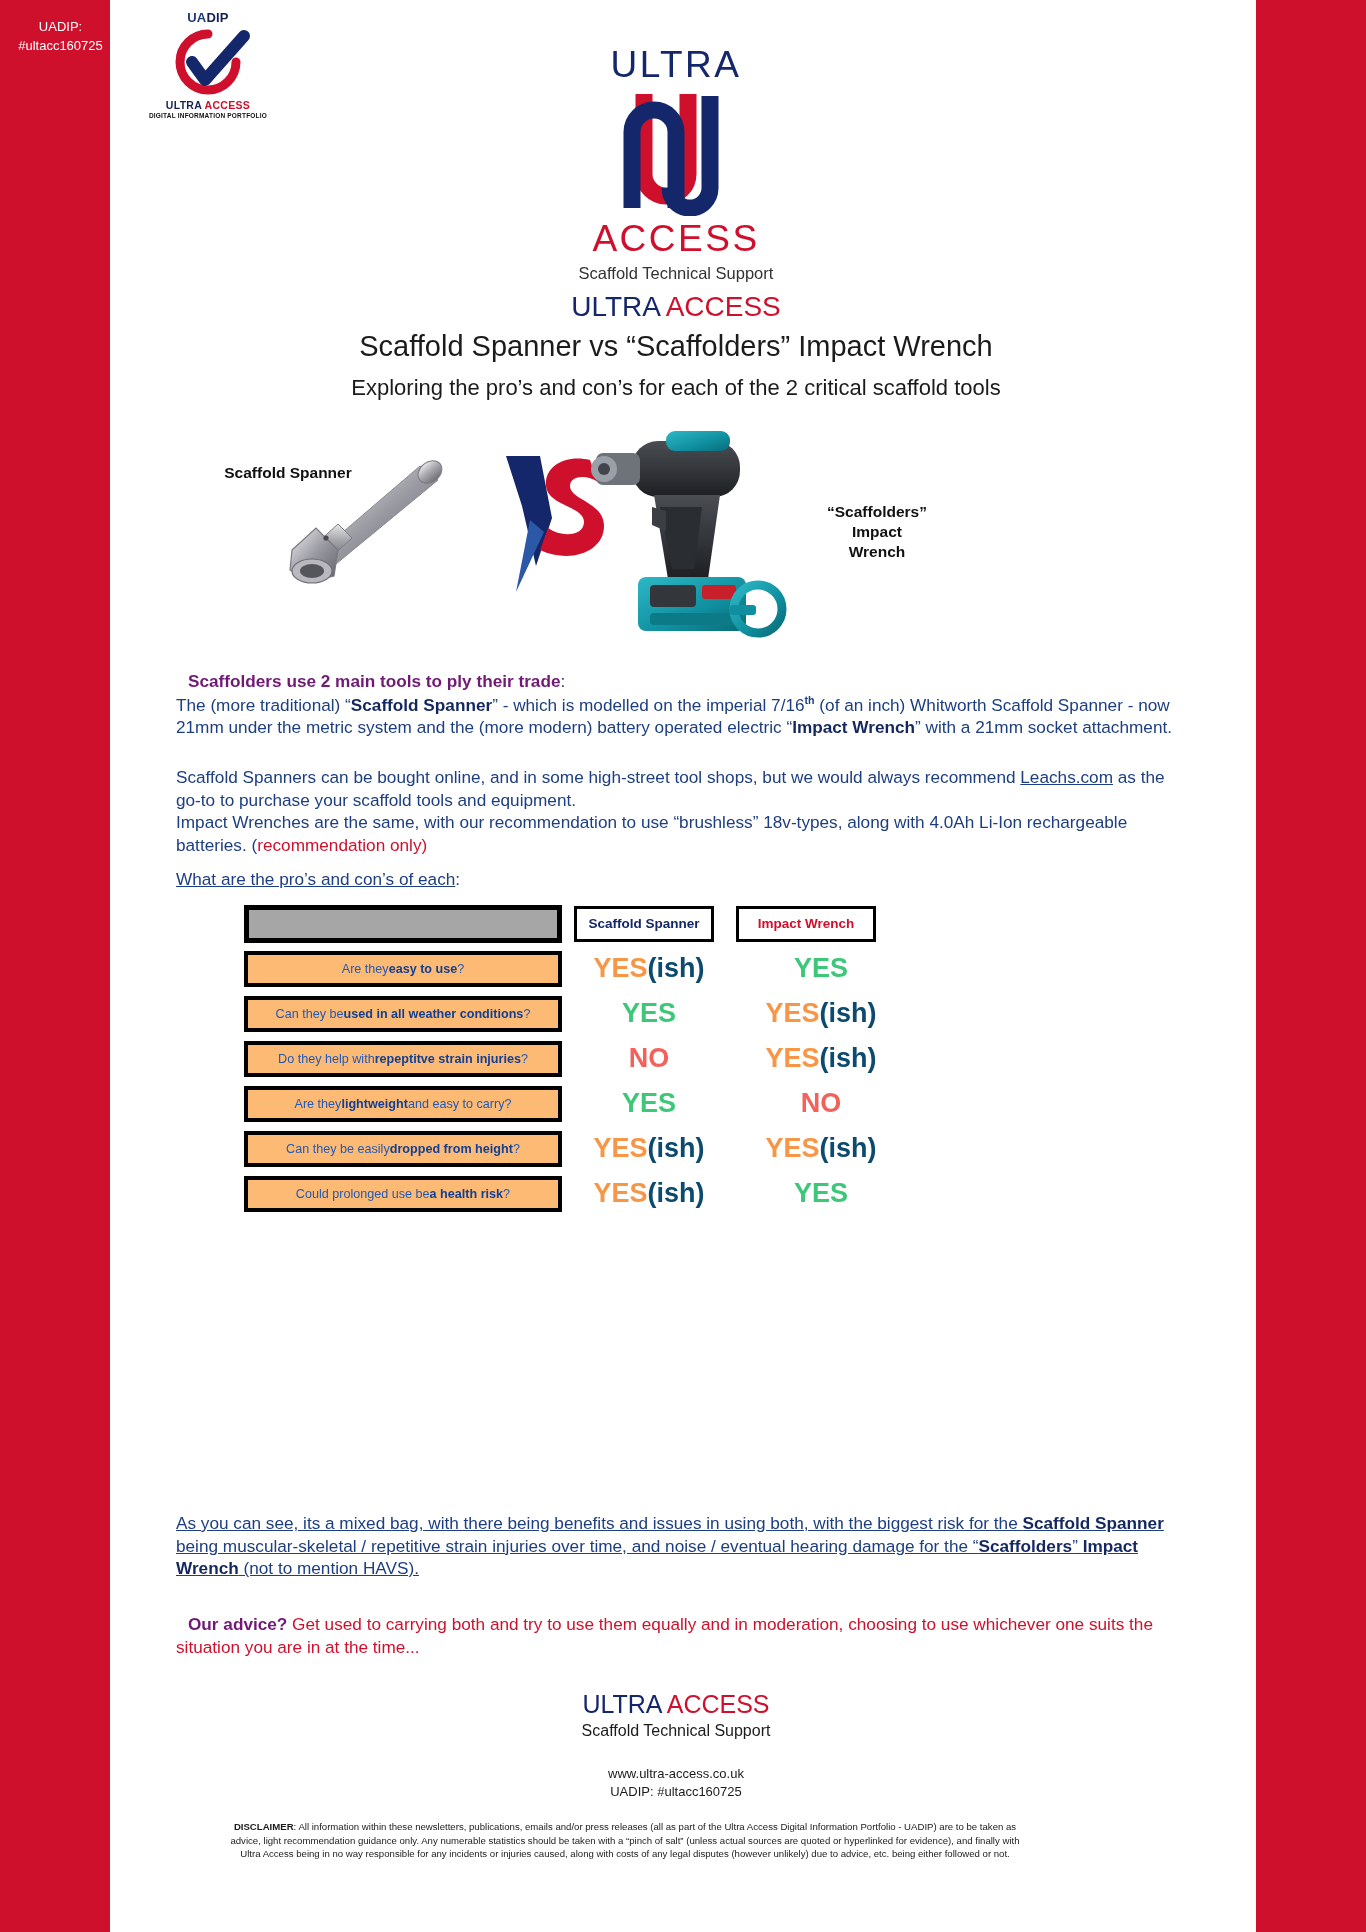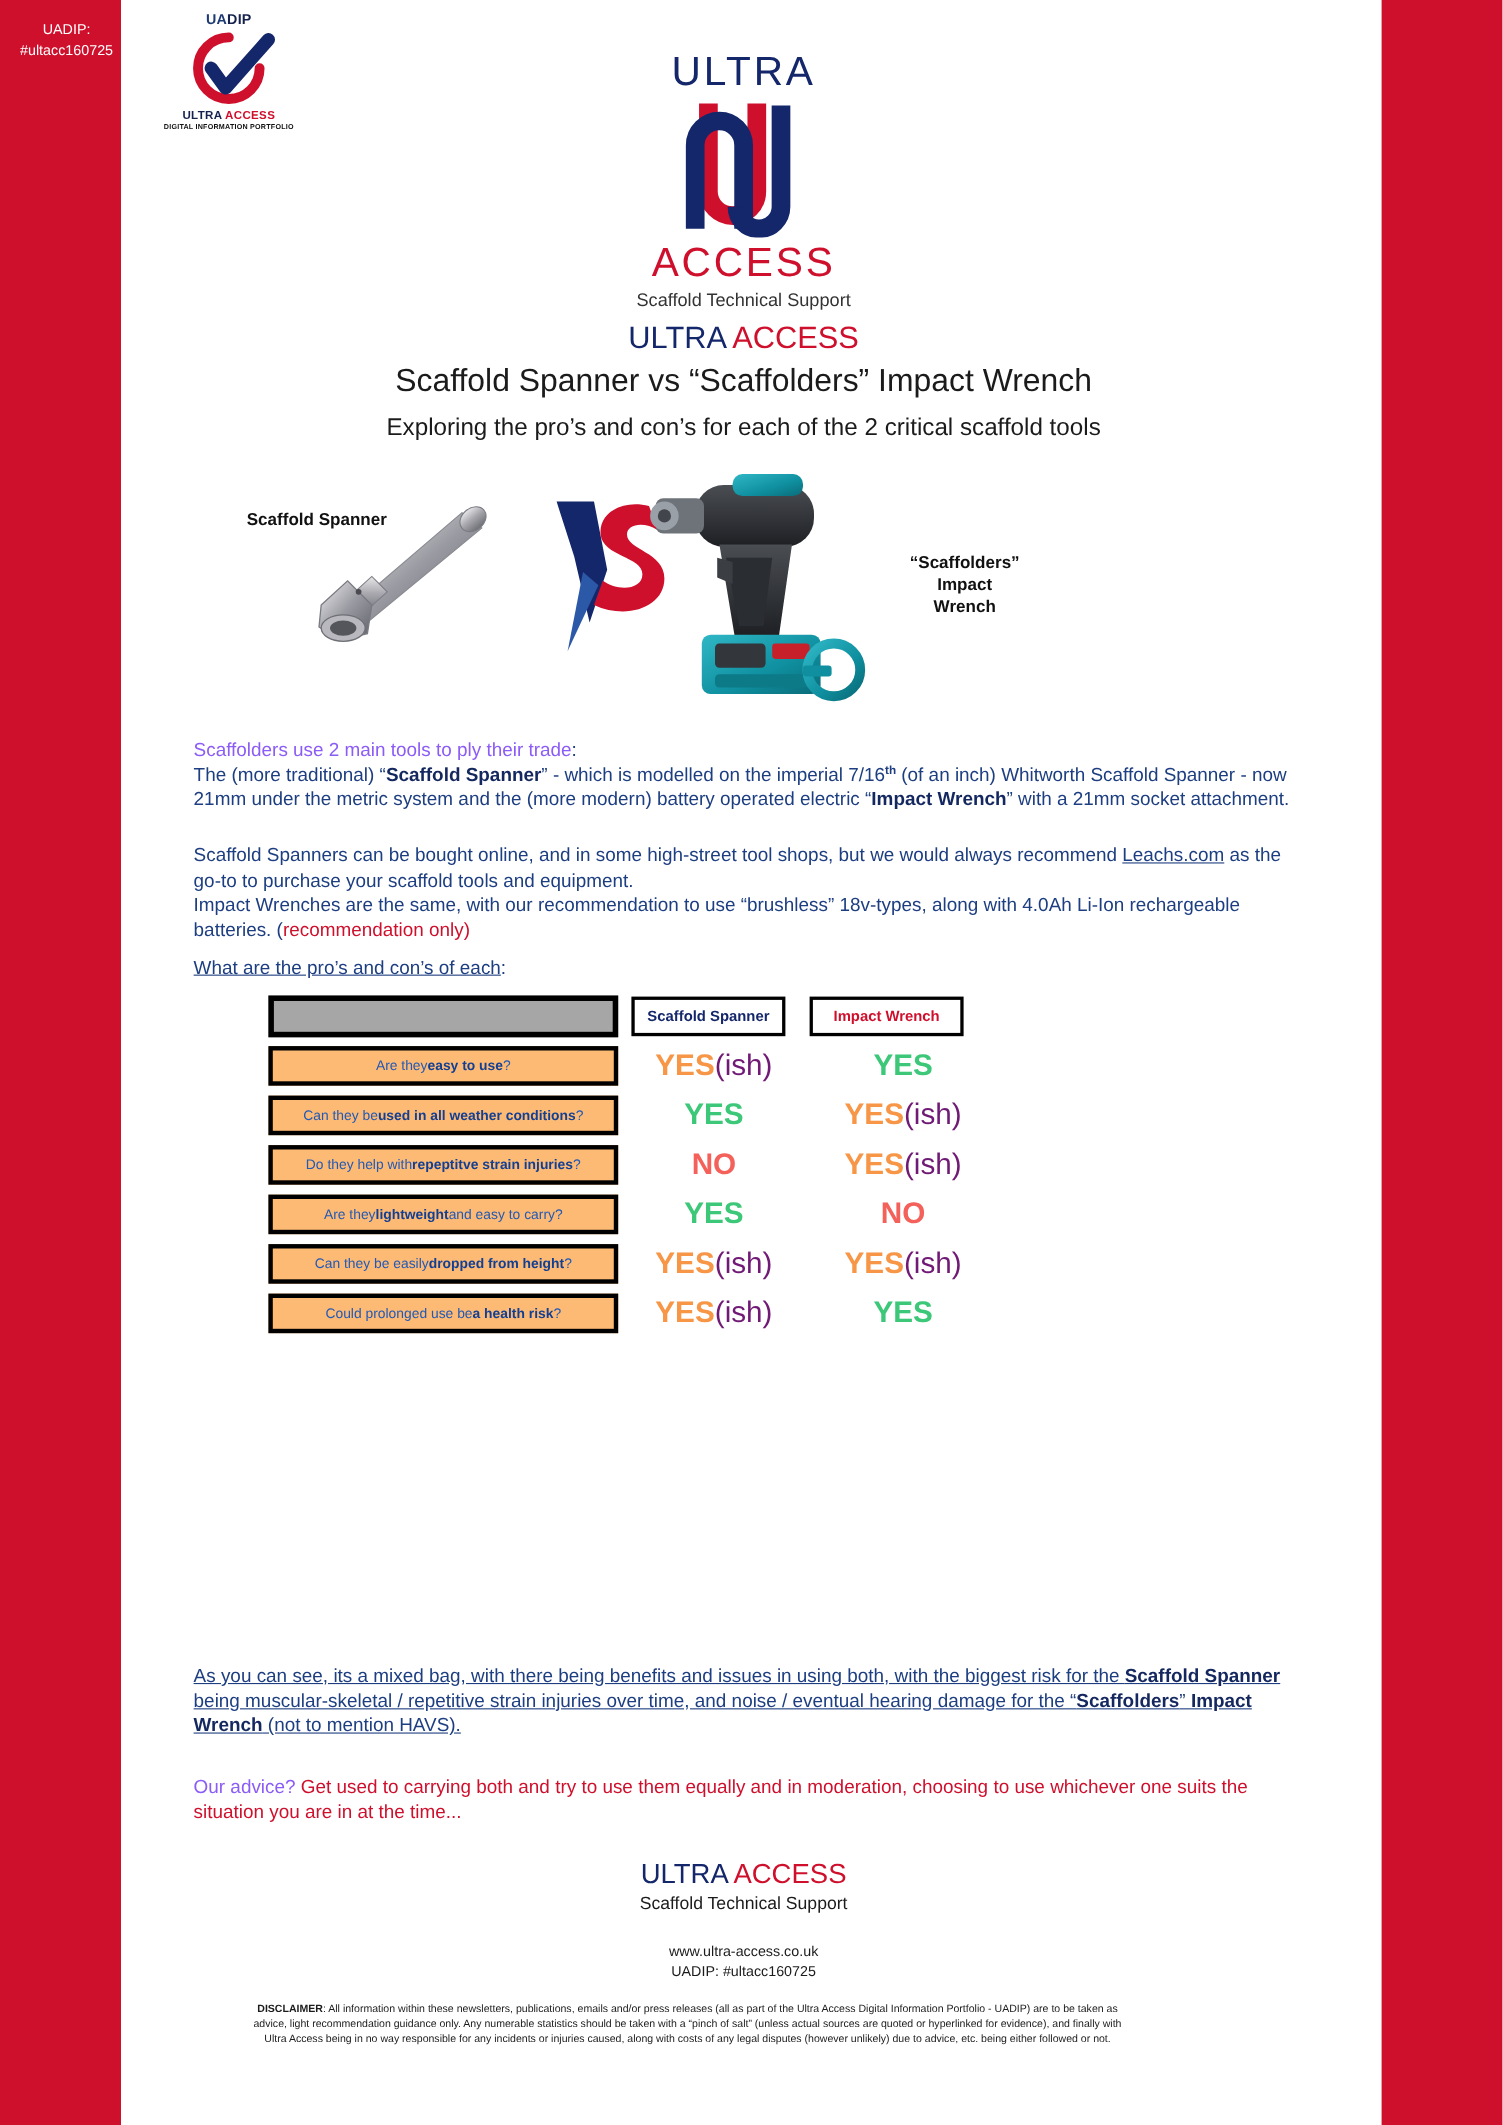--- a/index.html
+++ b/index.html
@@ -101,21 +101,21 @@
   .spanner  { position:absolute; left:160px; top:22px; }
   .vsmark   { position:absolute; left:390px; top:22px; }
   .wrench   { position:absolute; left:470px; top:-5px; }
 
   
   .para {
     position:absolute; left:66px; width:1000px;
     font-size:17.2px; line-height:1.32; color:#1d3e80;
   }
   .para b { color:#14285f; }
-  .para .redbold { color:#8b5cf6; font-weight:normal; }
+  .para .redbold { color:#701a75; font-weight:bold;margin-left:12px; }
   .para .red { color:#cf102d; }
   .para .ul { text-decoration:underline; }
   sup { font-size:.62em; vertical-align:super;font-weight:bold; }
 
   .p1 { top:670px; }
   .p2 { top:766px; }
   .p3 { top:868px; }
 
   
   .table { position:absolute; left:0; top:900px; width:100%; }
@@ -141,21 +141,21 @@
   .ans {
     width:150px; text-align:center;
     font-size:27px; font-weight:bold;
     font-family:"Liberation Sans", sans-serif;
   }
   .ans.a1 { margin-left:12px; }
   .ans.a2 { margin-left:22px; }
   .ans .yes   { color:#3cc878; }
   .ans .yesish{ color:#f79646; }
   .ans .no    { color:#f4605a; }
-  .ans .ish   { color:#701a75; font-weight:normal; }
+  .ans .ish   { color:#0c4a6e; font-weight:bold; }
 
   
   .p4 { top:1512px;text-decoration:underline; }
   .p5 { top:1613px; }
 
   
   .footer {
     position:absolute; left:0; right:0; top:1690px; text-align:center;
   }
   .f-brand { font-size:25px; }

